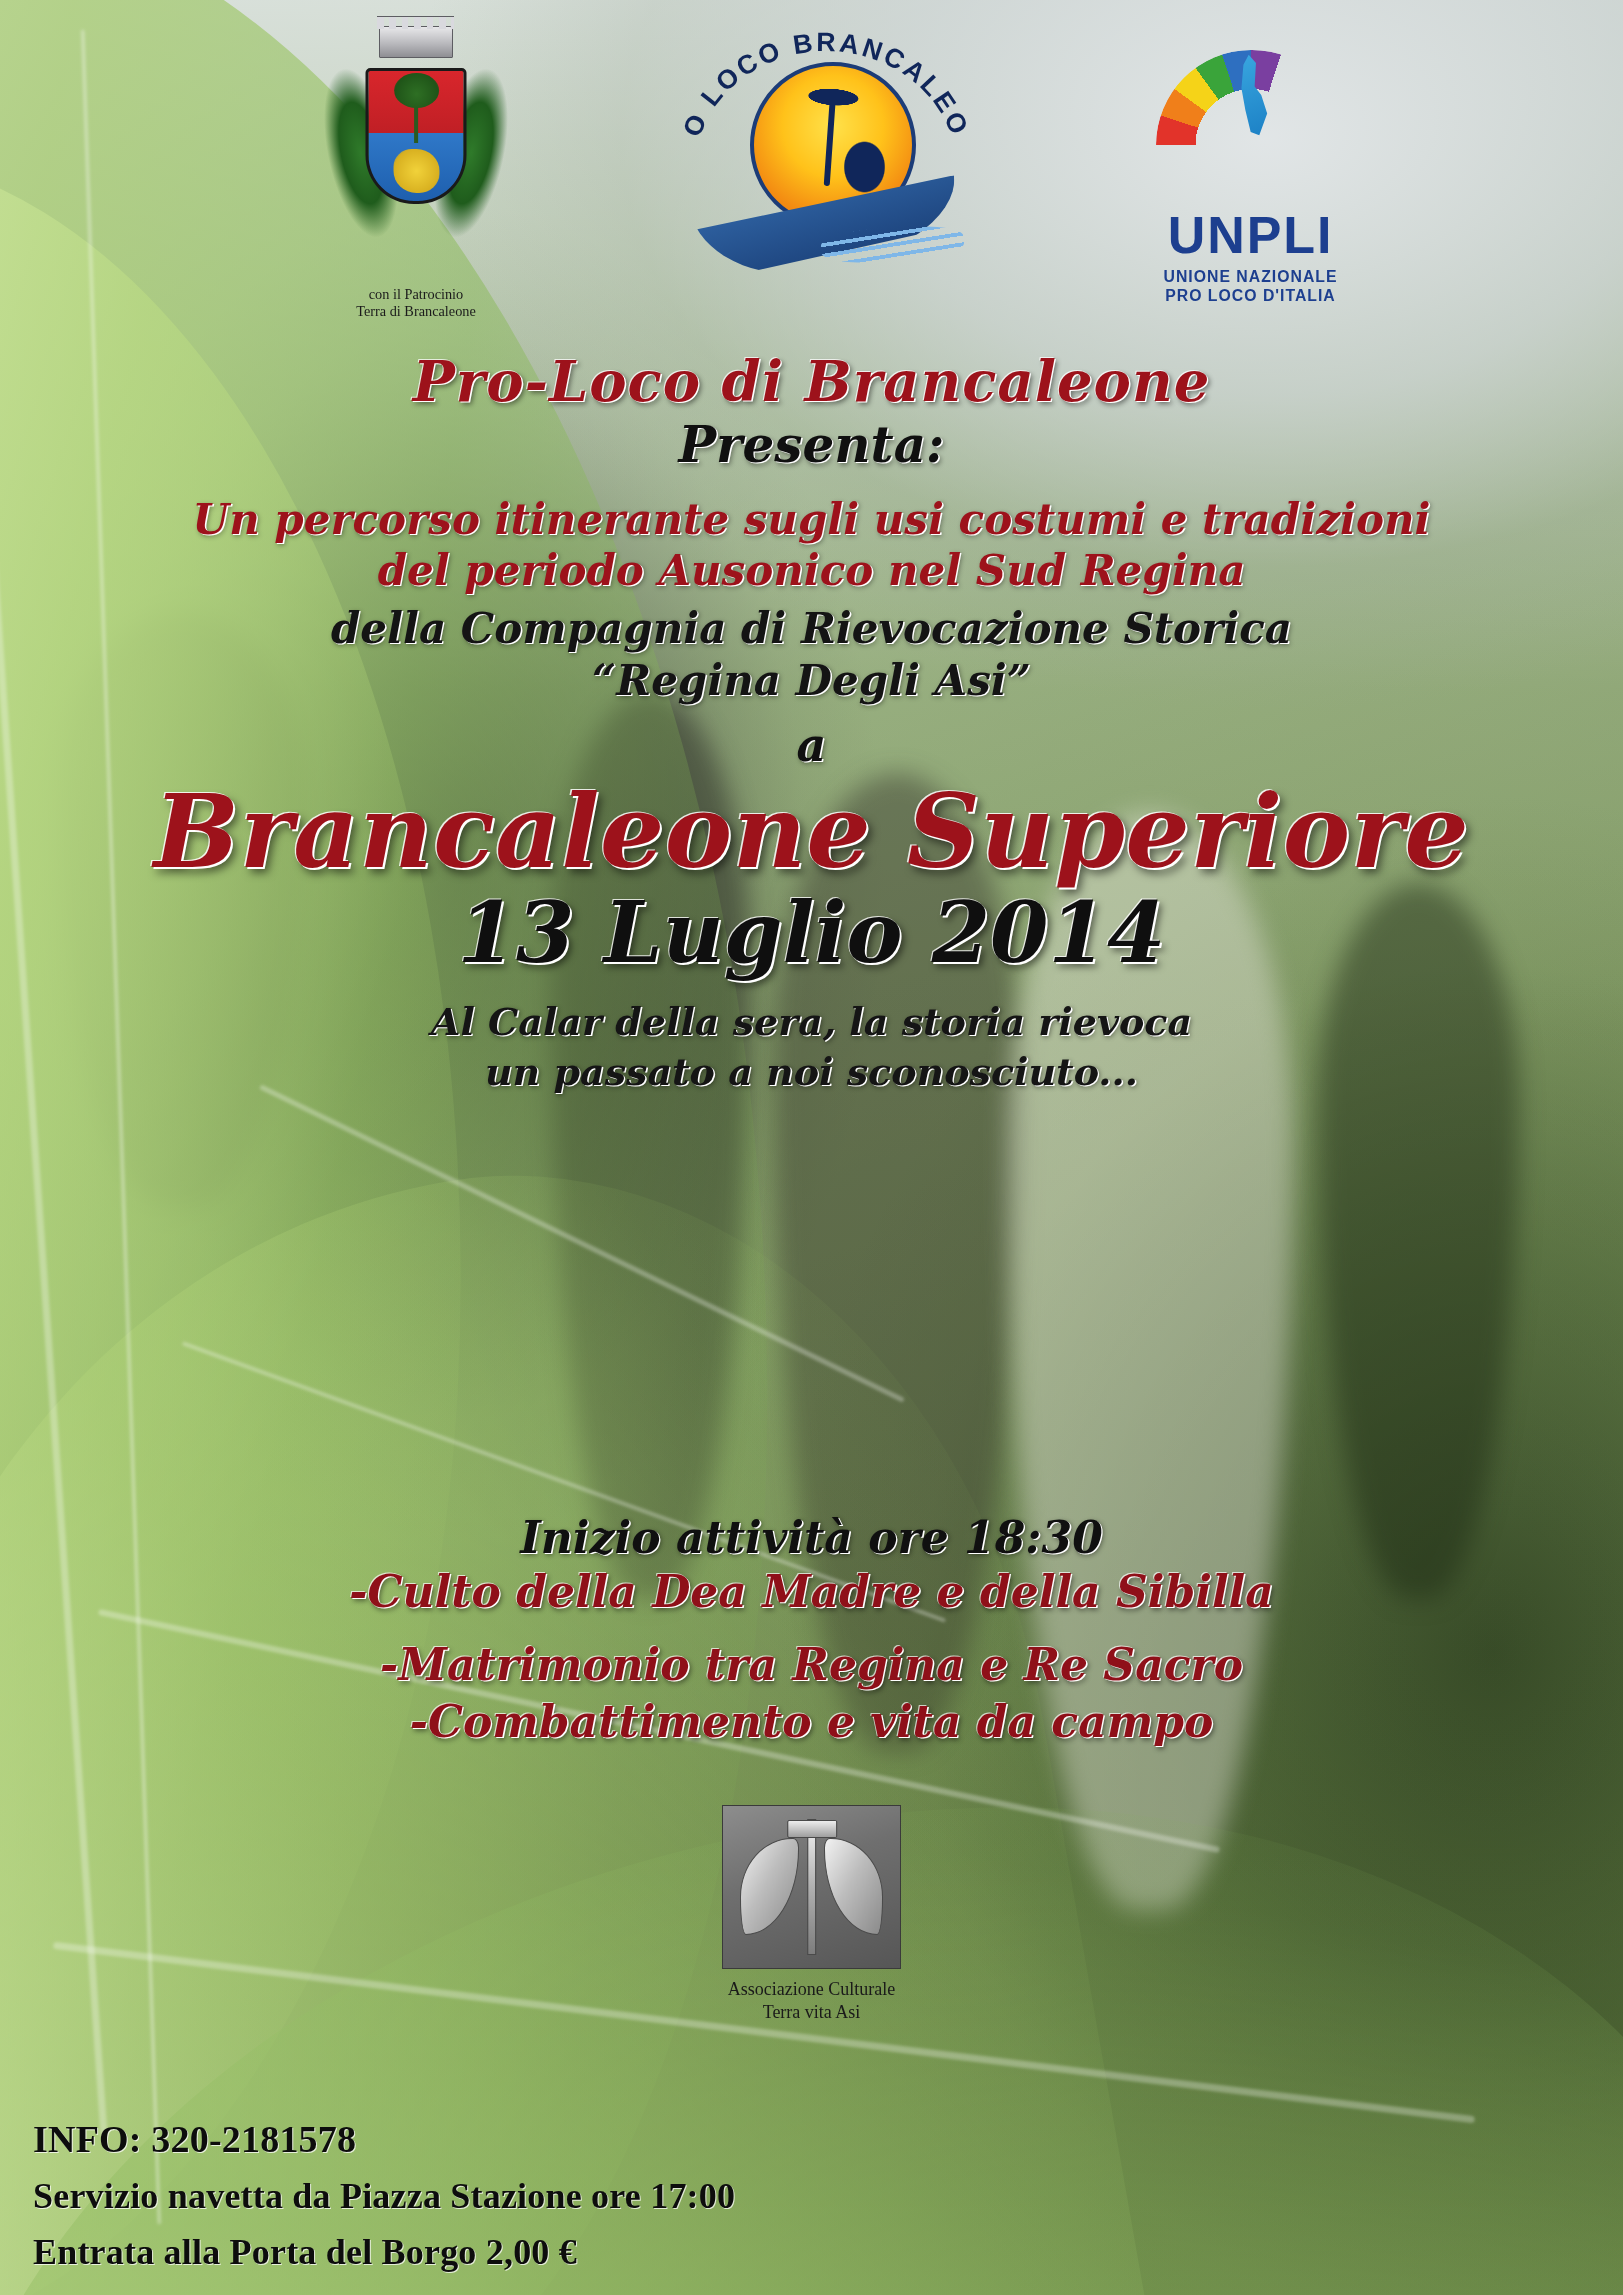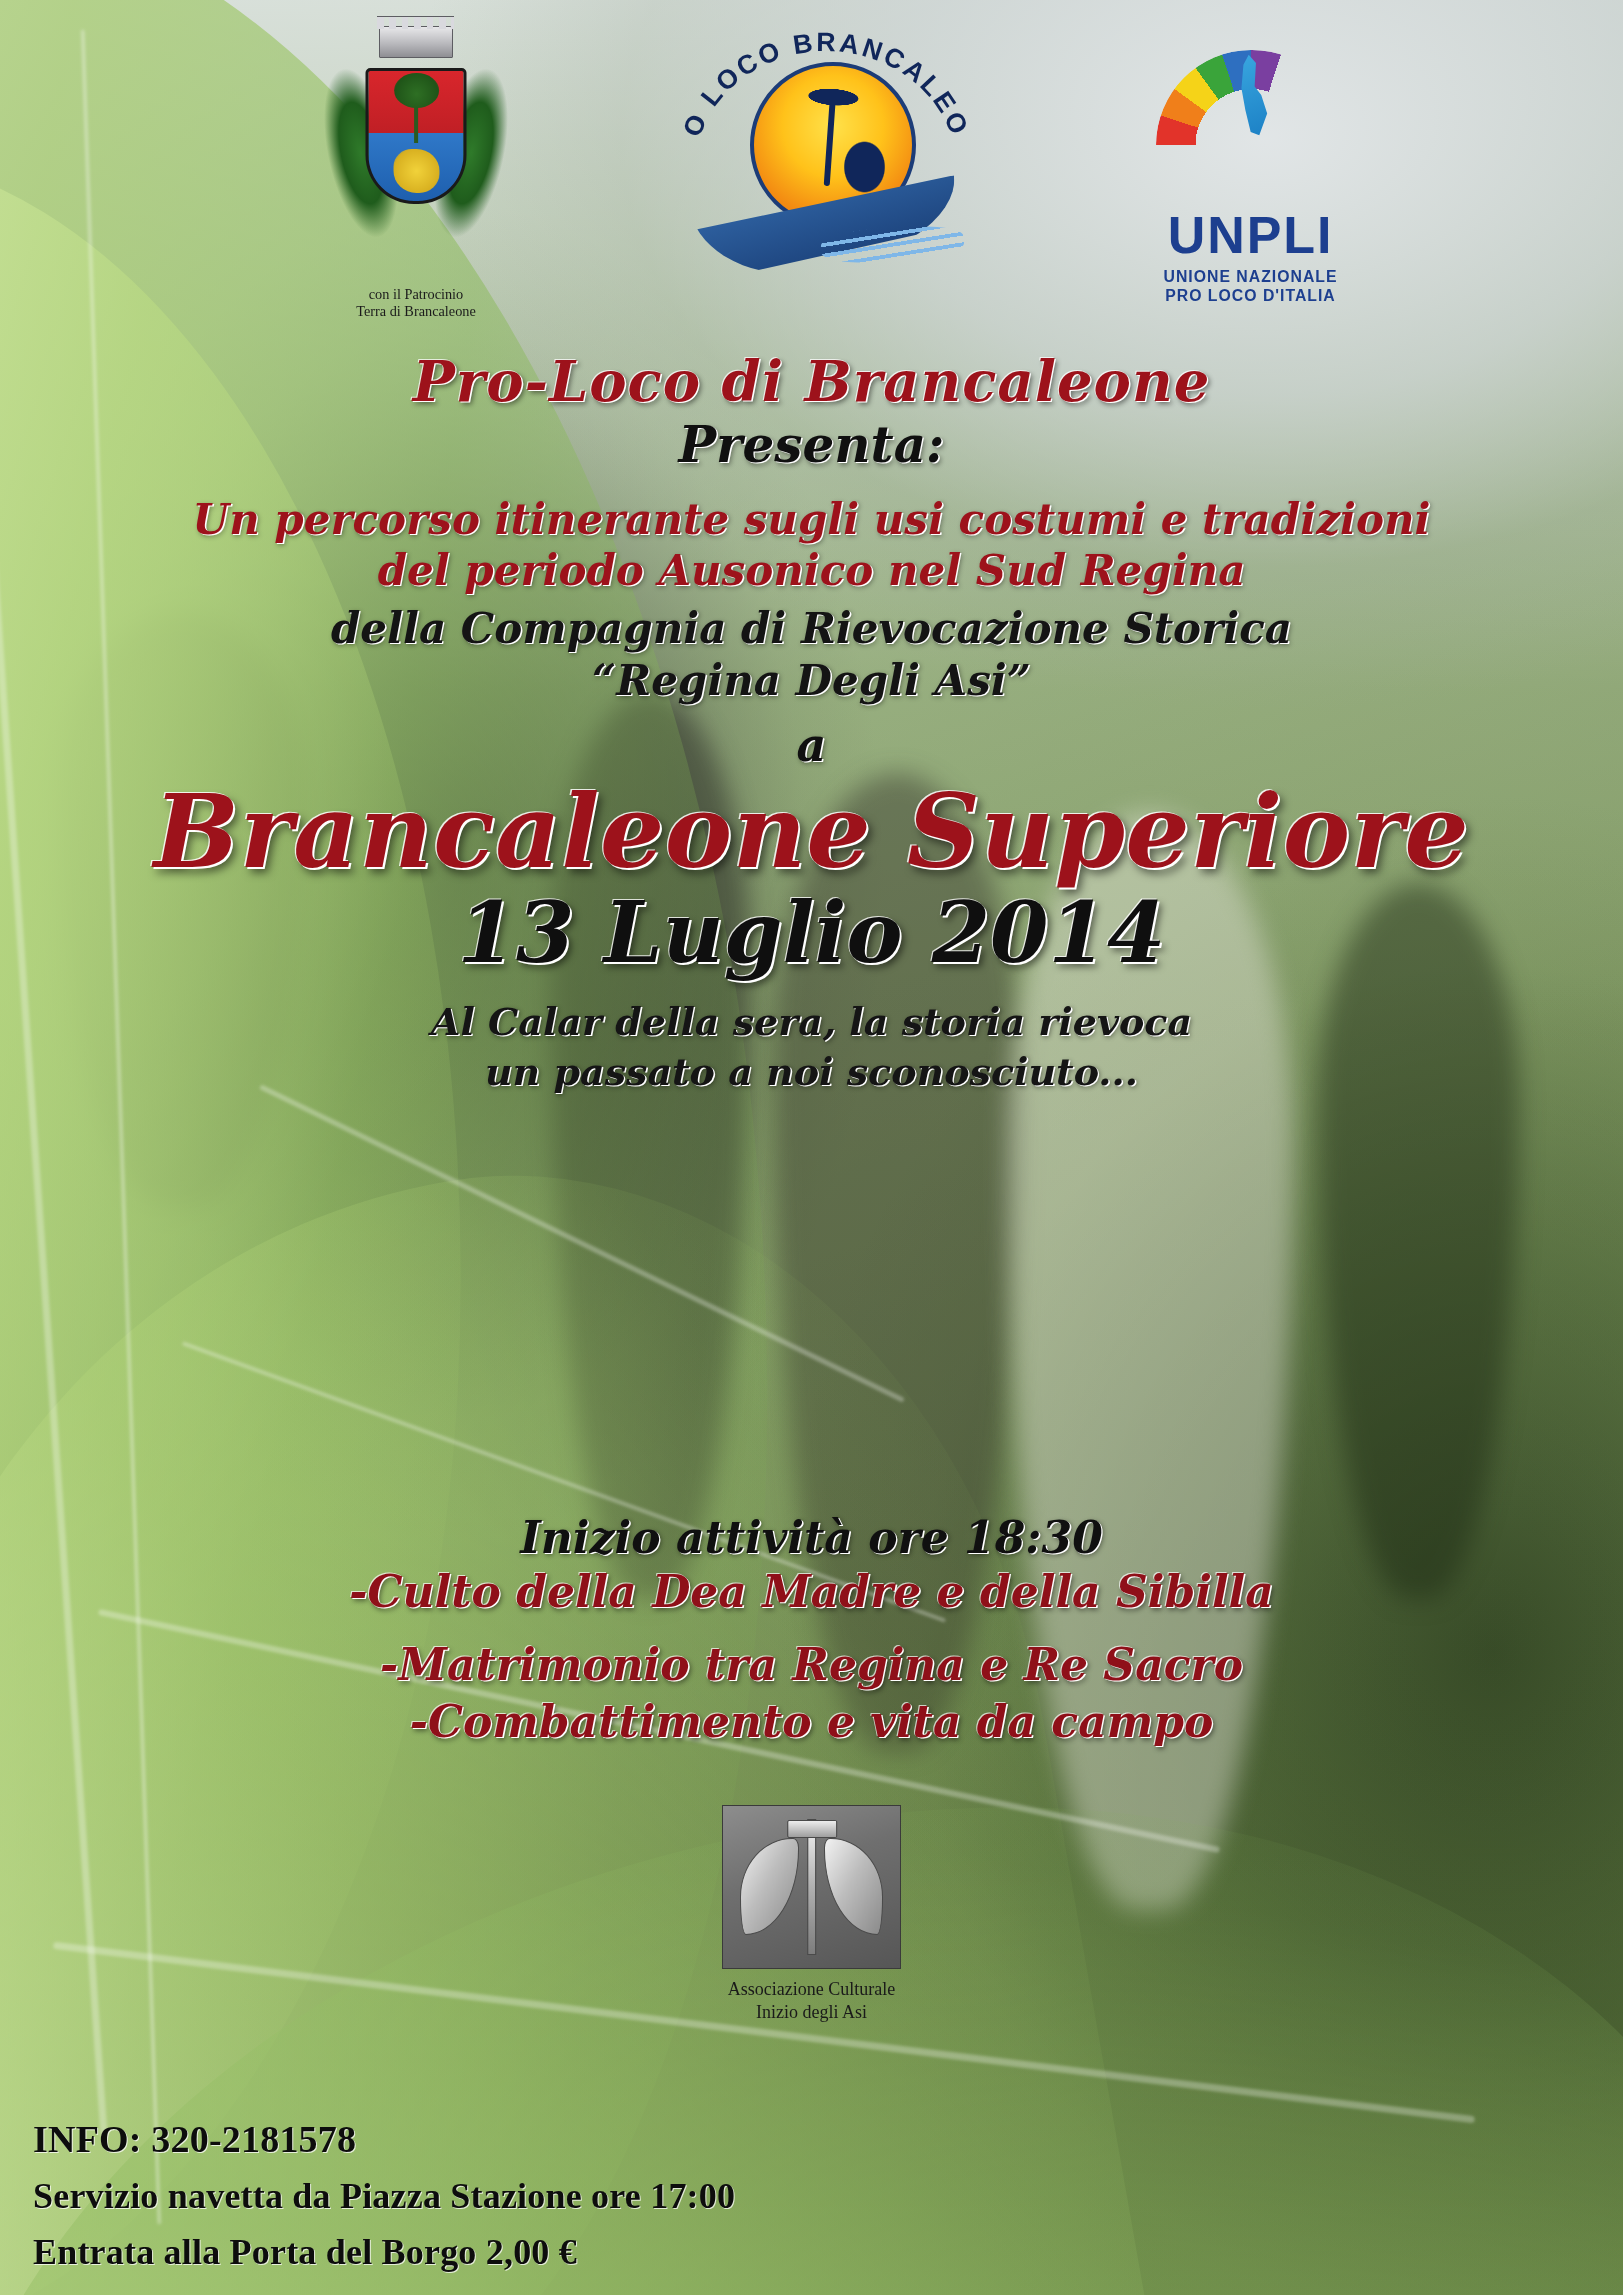--- a/index.html
+++ b/index.html
@@ -513,21 +513,21 @@
       <div class="goth t-item">-Combattimento e vita da campo</div>
     </div>
 
     <div class="assoc">
       <div class="assoc-mark">
         <div class="assoc-axe-l"></div>
         <div class="assoc-axe-r"></div>
         <div class="assoc-staff"></div>
       </div>
       <div class="assoc-text">Associazione Culturale</div>
-      <div class="assoc-text" style="margin-top:0">Inizio degli Asi</div>
+      <div class="assoc-text" style="margin-top:0">Terra vita Asi</div>
     </div>
 
     <div class="footer">
       <div class="f-line f-info">INFO: 320-2181578</div>
       <div class="f-line">Servizio navetta da Piazza Stazione ore 17:00</div>
       <div class="f-line">Entrata alla Porta del Borgo 2,00 €</div>
     </div>
 
   </div>
 </div>

